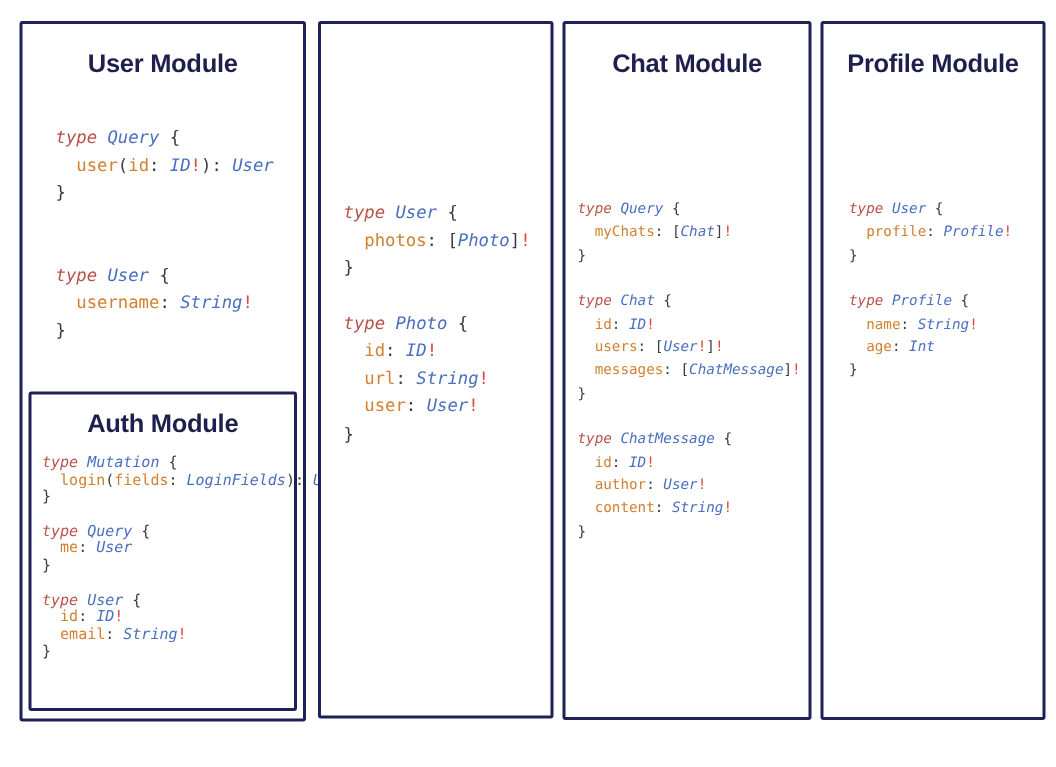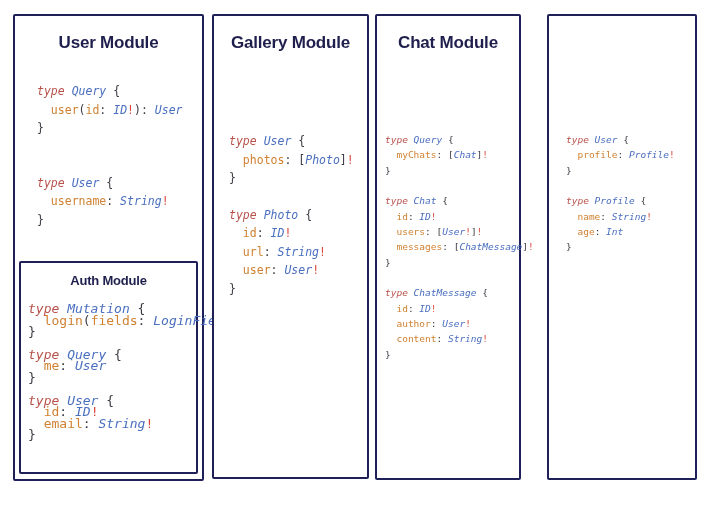--- a/index.html
+++ b/index.html
@@ -48,36 +48,36 @@
 
   
   .subpanel {
     position: absolute;
     box-sizing: border-box;
     background: #ffffff;
     border: 2px solid #1f2057;
     border-radius: 2px;
   }
   .subpanel > .panel-title {
-    font-size: 13px;
+    font-size: 17px;
     margin-top: 10px;
   }
 
   
   .code {
     font-family: "DejaVu Sans Mono", "Liberation Mono", monospace;
     white-space: pre;
     color: #33333a;
   }
   .code-lg {
     font-size: 11.5px;
     line-height: 18.5px;
   }
   .code-sm {
-    font-size: 13px;
+    font-size: 10px;
     line-height: 11.6px;
   }
 
   
   .k-kw    { color: #b9524b; font-style: italic; }   
   .k-type  { color: #4a6fbf; font-style: italic; }   
   .k-field { color: #d08131; }   
   .k-punc  { color: #3a3a42; }   
   .k-bang  { color: #d94a3d; }   
   .k-arg   { color: #d08131; }   
@@ -93,26 +93,26 @@
     <div class="panel-title">User Module</div>
     <div class="code code-lg" id="code-user" style="position:absolute; left:22px; top:66px;"><div class="block"><div><span class="k-kw">type </span><span class="k-type">Query</span><span class="k-punc"> {</span></div><div><span class="k-punc">  </span><span class="k-field">user</span><span class="k-punc">(</span><span class="k-arg">id</span><span class="k-punc">: </span><span class="k-type">ID</span><span class="k-bang">!</span><span class="k-punc">): </span><span class="k-type">User</span></div><div><span class="k-punc">}</span></div></div><div style="height: 36px;"></div><div class="block"><div><span class="k-kw">type </span><span class="k-type">User</span><span class="k-punc"> {</span></div><div><span class="k-punc">  </span><span class="k-field">username</span><span class="k-punc">: </span><span class="k-type">String</span><span class="k-bang">!</span></div><div><span class="k-punc">}</span></div></div></div>
 
     <div class="subpanel" id="p-auth" style="left:4px; top:245px; width:179px; height:213px;">
       <div class="panel-title">Auth Module</div>
       <div class="code code-sm" id="code-auth" style="position:absolute; left:7px; top:40px;"><div class="block"><div><span class="k-kw">type </span><span class="k-type">Mutation</span><span class="k-punc"> {</span></div><div><span class="k-punc">  </span><span class="k-field">login</span><span class="k-punc">(</span><span class="k-arg">fields</span><span class="k-punc">: </span><span class="k-type">LoginFields</span><span class="k-punc">): </span><span class="k-type">User</span></div><div><span class="k-punc">}</span></div></div><div style="height: 11px;"></div><div class="block"><div><span class="k-kw">type </span><span class="k-type">Query</span><span class="k-punc"> {</span></div><div><span class="k-punc">  </span><span class="k-field">me</span><span class="k-punc">: </span><span class="k-type">User</span></div><div><span class="k-punc">}</span></div></div><div style="height: 11px;"></div><div class="block"><div><span class="k-kw">type </span><span class="k-type">User</span><span class="k-punc"> {</span></div><div><span class="k-punc">  </span><span class="k-field">id</span><span class="k-punc">: </span><span class="k-type">ID</span><span class="k-bang">!</span></div><div><span class="k-punc">  </span><span class="k-field">email</span><span class="k-punc">: </span><span class="k-type">String</span><span class="k-bang">!</span></div><div><span class="k-punc">}</span></div></div></div>
     </div>
   </div>
 
   <div class="panel" id="p-gallery" style="left:212px; top:14px; width:157px; height:465px;">
-    <div class="panel-title">Gallery Module</div>
     <div class="code code-lg" id="code-gallery" style="position:absolute; left:15px; top:116px;"><div class="block"><div><span class="k-kw">type </span><span class="k-type">User</span><span class="k-punc"> {</span></div><div><span class="k-punc">  </span><span class="k-field">photos</span><span class="k-punc">: </span><span class="k-punc">[</span><span class="k-type">Photo</span><span class="k-punc">]</span><span class="k-bang">!</span></div><div><span class="k-punc">}</span></div></div><div style="height: 18px;"></div><div class="block"><div><span class="k-kw">type </span><span class="k-type">Photo</span><span class="k-punc"> {</span></div><div><span class="k-punc">  </span><span class="k-field">id</span><span class="k-punc">: </span><span class="k-type">ID</span><span class="k-bang">!</span></div><div><span class="k-punc">  </span><span class="k-field">url</span><span class="k-punc">: </span><span class="k-type">String</span><span class="k-bang">!</span></div><div><span class="k-punc">  </span><span class="k-field">user</span><span class="k-punc">: </span><span class="k-type">User</span><span class="k-bang">!</span></div><div><span class="k-punc">}</span></div></div></div>
   </div>
 
-  <div class="panel" id="p-chat" style="left:375px; top:14px; width:146px; height:466px;">
+  <div class="panel" id="p-chat" style="left:375px; top:14px; width:166px; height:466px;">
     <div class="panel-title">Chat Module</div>
     <div class="code code-lg" id="code-chat" style="position:absolute; left:8px; top:116px; font-size:9.5px; line-height:15.4px;"><div class="block"><div><span class="k-kw">type </span><span class="k-type">Query</span><span class="k-punc"> {</span></div><div><span class="k-punc">  </span><span class="k-field">myChats</span><span class="k-punc">: </span><span class="k-punc">[</span><span class="k-type">Chat</span><span class="k-punc">]</span><span class="k-bang">!</span></div><div><span class="k-punc">}</span></div></div><div style="height: 15px;"></div><div class="block"><div><span class="k-kw">type </span><span class="k-type">Chat</span><span class="k-punc"> {</span></div><div><span class="k-punc">  </span><span class="k-field">id</span><span class="k-punc">: </span><span class="k-type">ID</span><span class="k-bang">!</span></div><div><span class="k-punc">  </span><span class="k-field">users</span><span class="k-punc">: </span><span class="k-punc">[</span><span class="k-type">User</span><span class="k-bang">!</span><span class="k-punc">]</span><span class="k-bang">!</span></div><div><span class="k-punc">  </span><span class="k-field">messages</span><span class="k-punc">: </span><span class="k-punc">[</span><span class="k-type">ChatMessage</span><span class="k-punc">]</span><span class="k-bang">!</span></div><div><span class="k-punc">}</span></div></div><div style="height: 15px;"></div><div class="block"><div><span class="k-kw">type </span><span class="k-type">ChatMessage</span><span class="k-punc"> {</span></div><div><span class="k-punc">  </span><span class="k-field">id</span><span class="k-punc">: </span><span class="k-type">ID</span><span class="k-bang">!</span></div><div><span class="k-punc">  </span><span class="k-field">author</span><span class="k-punc">: </span><span class="k-type">User</span><span class="k-bang">!</span></div><div><span class="k-punc">  </span><span class="k-field">content</span><span class="k-punc">: </span><span class="k-type">String</span><span class="k-bang">!</span></div><div><span class="k-punc">}</span></div></div></div>
   </div>
 
   <div class="panel" id="p-profile" style="left:547px; top:14px; width:150px; height:466px;">
+    <div class="panel-title">Profile Module</div>
     <div class="code code-lg" id="code-profile" style="position:absolute; left:17px; top:116px; font-size:9.5px; line-height:15.4px;"><div class="block"><div><span class="k-kw">type </span><span class="k-type">User</span><span class="k-punc"> {</span></div><div><span class="k-punc">  </span><span class="k-field">profile</span><span class="k-punc">: </span><span class="k-type">Profile</span><span class="k-bang">!</span></div><div><span class="k-punc">}</span></div></div><div style="height: 15px;"></div><div class="block"><div><span class="k-kw">type </span><span class="k-type">Profile</span><span class="k-punc"> {</span></div><div><span class="k-punc">  </span><span class="k-field">name</span><span class="k-punc">: </span><span class="k-type">String</span><span class="k-bang">!</span></div><div><span class="k-punc">  </span><span class="k-field">age</span><span class="k-punc">: </span><span class="k-type">Int</span></div><div><span class="k-punc">}</span></div></div></div>
   </div>
 
 </div>
 
 </body></html>

